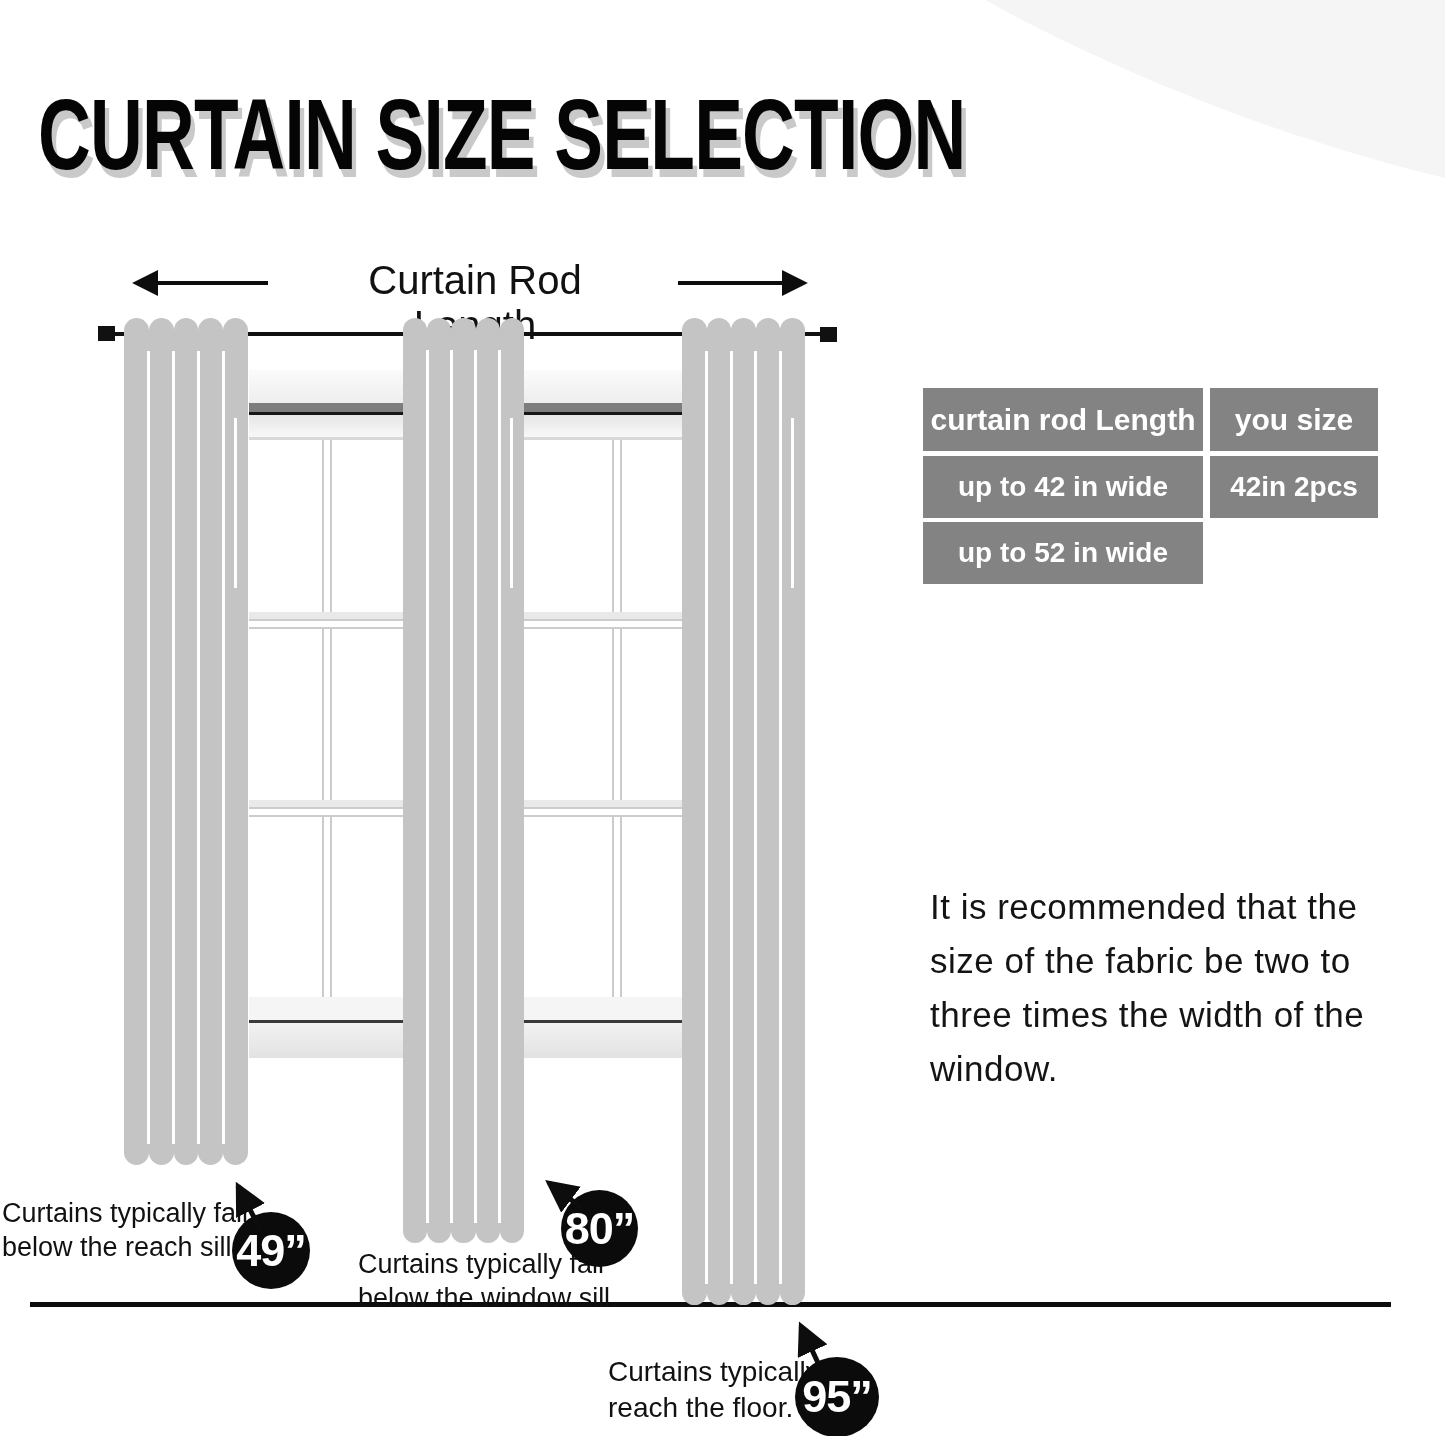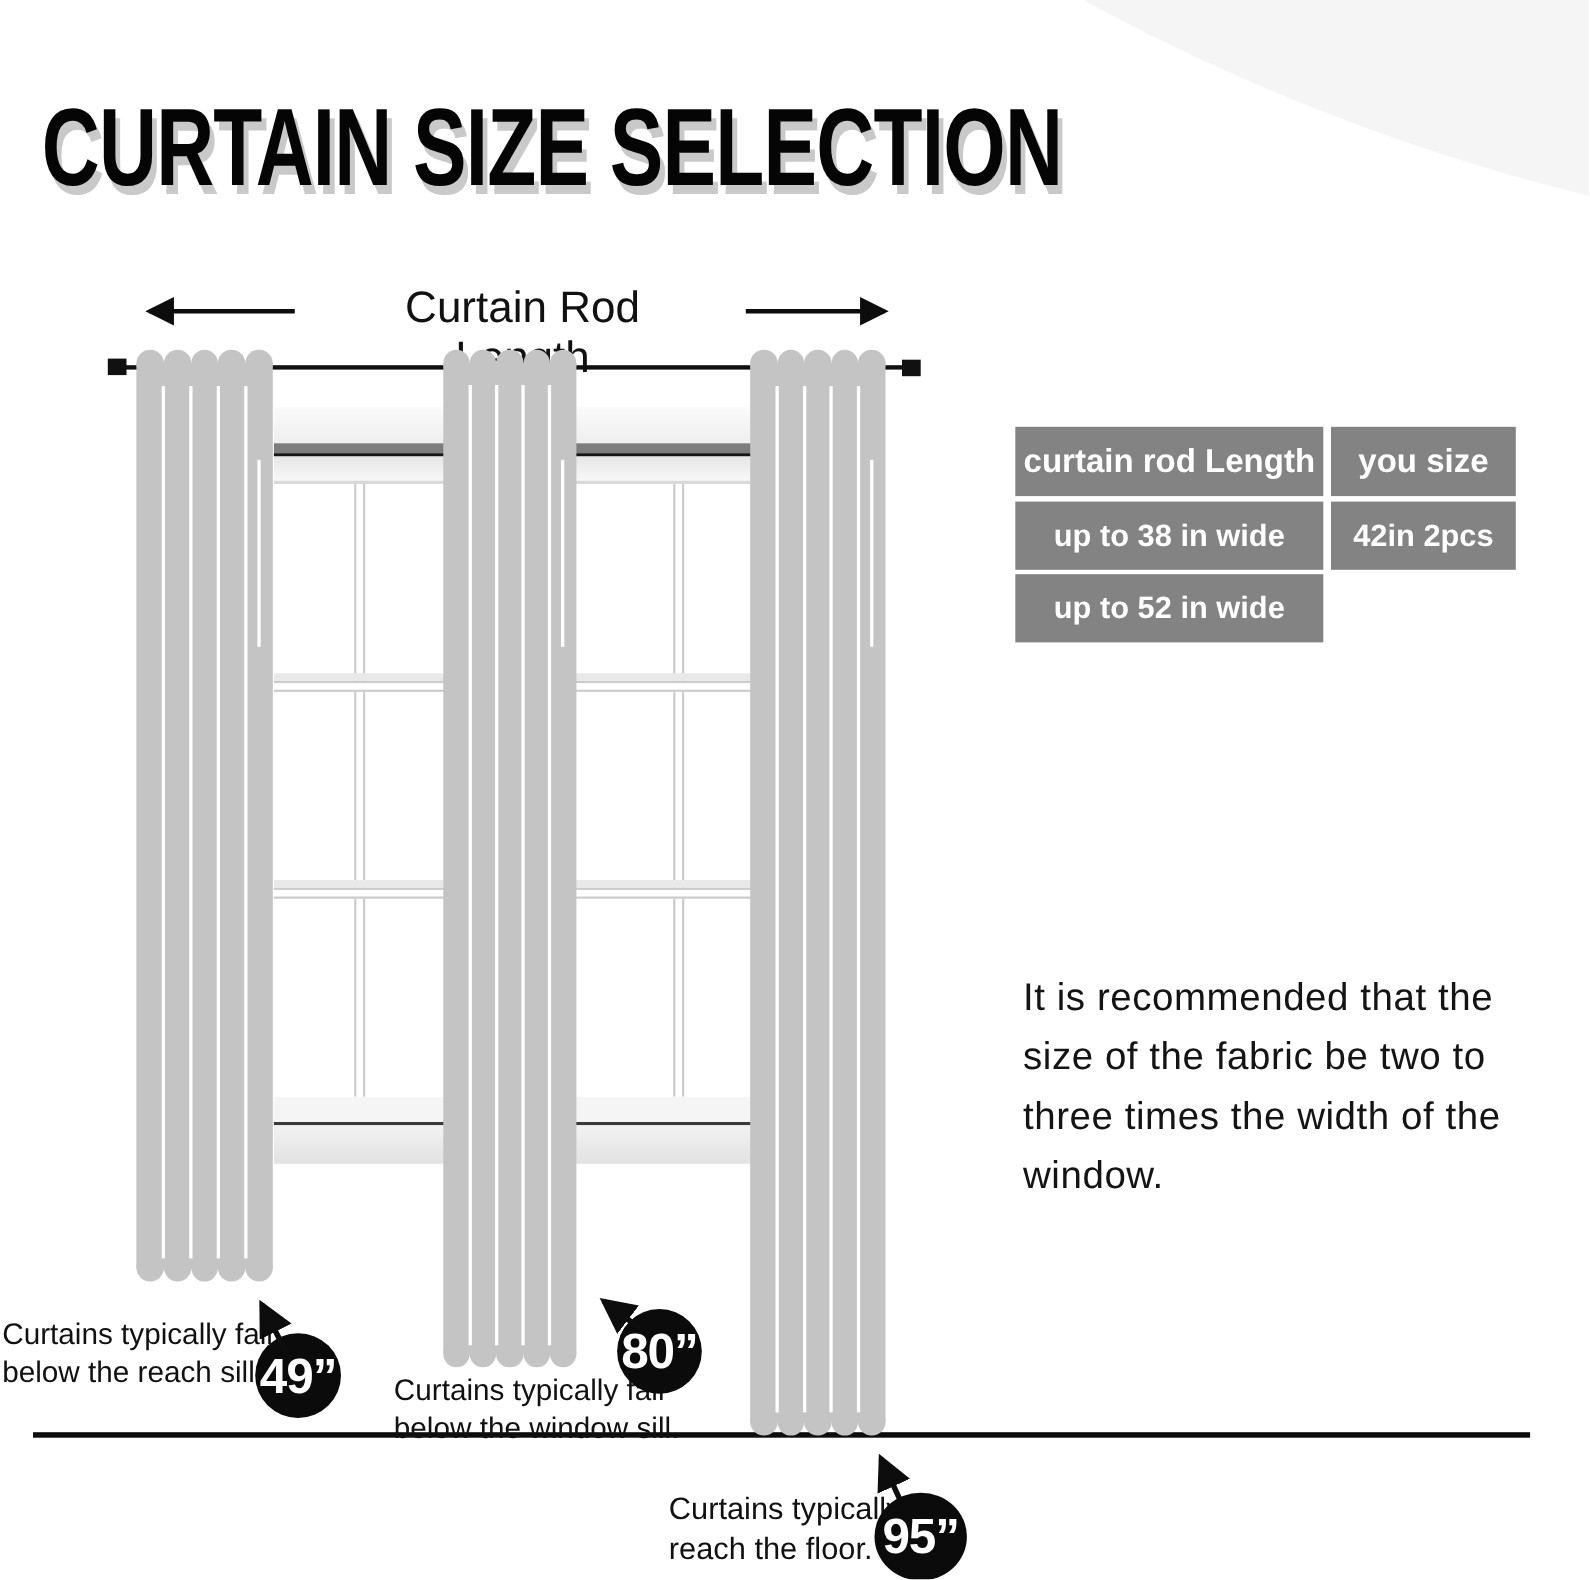--- a/index.html
+++ b/index.html
@@ -182,21 +182,21 @@
     </div>
 
   <div class="floor-line"></div>
 
   <div class="size-table">
     <div class="trow head">
       <div class="tcell c1">curtain rod Length</div>
       <div class="tcell c2">you size</div>
     </div>
     <div class="trow body">
-      <div class="tcell c1">up to 38 in wide</div>
+      <div class="tcell c1">up to 42 in wide</div>
       <div class="tcell c2">42in 2pcs</div>
     </div>
     <div class="trow body">
       <div class="tcell c1">up to 52 in wide</div>
     </div>
     <div class="trow body">
     </div>
   </div>
 
   <p class="recommend">It is recommended that the

